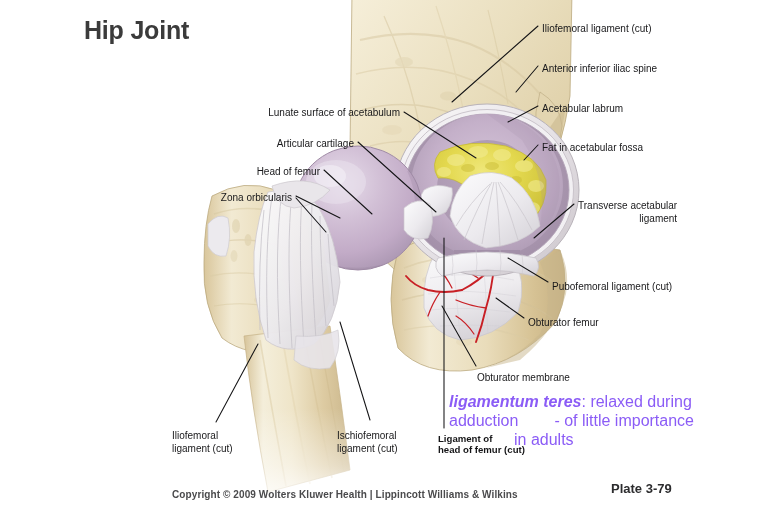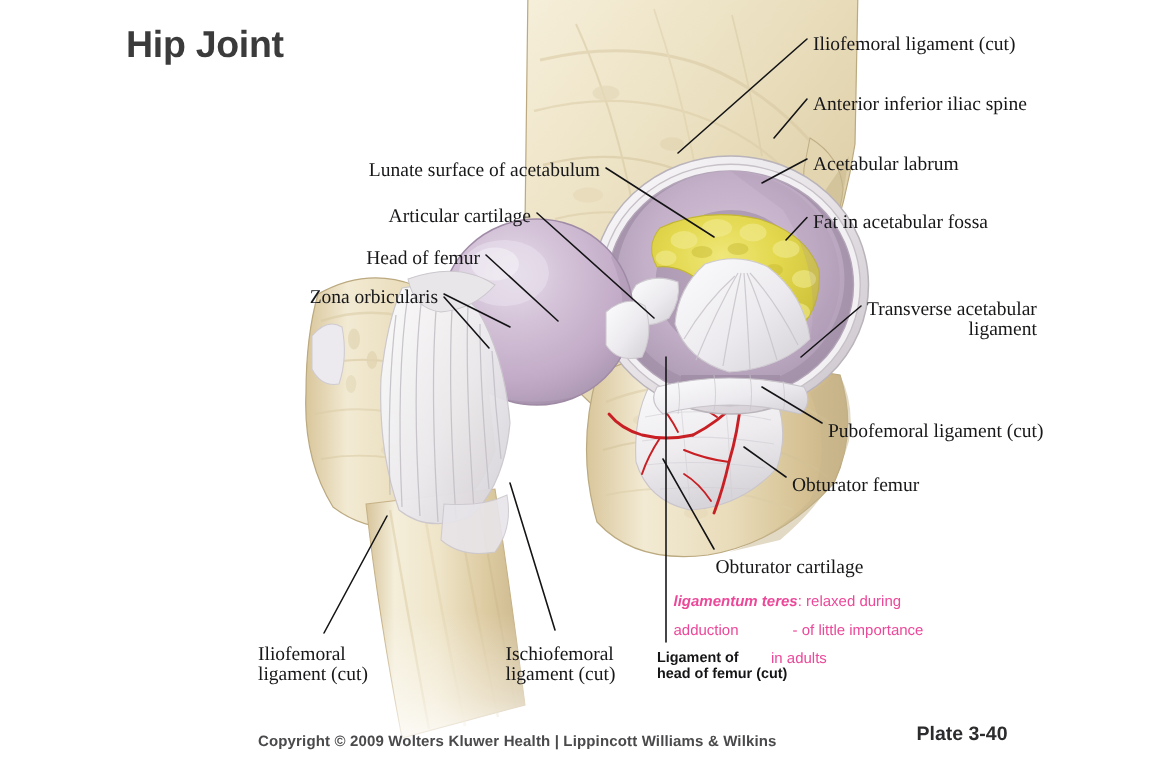--- a/index.html
+++ b/index.html
@@ -27,22 +27,22 @@
     top: 16px;
     font-family: "Liberation Sans", sans-serif;
     font-size: 25px;
     font-weight: bold;
     color: #3b3b3b;
     letter-spacing: -0.2px;
     white-space: nowrap;
   }
   .anno {
     position: absolute;
-    font-family: Liberation Serif, serif;
-    font-size: 13px;
+    font-family: Liberation Sans, sans-serif;
+    font-size: 10px;
     font-weight: normal;
     color: #18181a;
     line-height: 13.4px;
     white-space: pre-line;
   }
   .anno.right  { text-align: left; }
   .anno.left   { text-align: right; }
   .anno.center { text-align: left; }
   .tiny-label {
     position: absolute;
@@ -52,22 +52,22 @@
     color: #151517;
     line-height: 11px;
     white-space: pre-line;
   }
   .teres-block {
     position: absolute;
     left: 449px;
     top: 392px;
     width: 252px;
     font-family: "Liberation Sans", sans-serif;
-    font-size: 10px;
-    color: #ec4899;
+    font-size: 16px;
+    color: #8b5cf6;
     line-height: 19px;
   }
   .teres-term {
     font-weight: bold;
     font-style: italic;
   }
   .teres-row2 {
     display: block;
     margin-top: 0px;
   }
@@ -414,28 +414,28 @@
 
   <div class="anno left" style="left:36px; top:106px; width:364px;">Lunate surface of acetabulum</div>
   <div class="anno left" style="left:36px; top:137px; width:318px;">Articular cartilage</div>
   <div class="anno left" style="left:36px; top:191px; width:256px;">Zona orbicularis</div>
   <div class="anno left" style="left:36px; top:165px; width:284px;">Head of femur</div>
 
   <div class="anno center" style="left:172px; top:429px;">Iliofemoral
 ligament (cut)</div>
   <div class="anno center" style="left:337px; top:429px;">Ischiofemoral
 ligament (cut)</div>
-  <div class="anno center" style="left:477px; top:371px;">Obturator cartilage</div>
+  <div class="anno center" style="left:477px; top:371px;">Obturator membrane</div>
   <div class="tiny-label" style="left:438px; top:433px;">Ligament of
 head of femur (cut)</div>
 
   <div class="teres-block">
     <span class="teres-term">ligamentum teres</span><span>: relaxed during</span>
     <span class="teres-row2">
       <span>adduction</span><span class="teres-gap"></span><span>- of little importance</span>
     </span>
     <span class="teres-row3">in adults</span>
   </div>
 
   <div class="copyright">Copyright © 2009 Wolters Kluwer Health | Lippincott Williams &amp; Wilkins</div>
-  <div class="plate">Plate 3-40</div>
+  <div class="plate">Plate 3-79</div>
 
 </div>
 
 </body></html>

